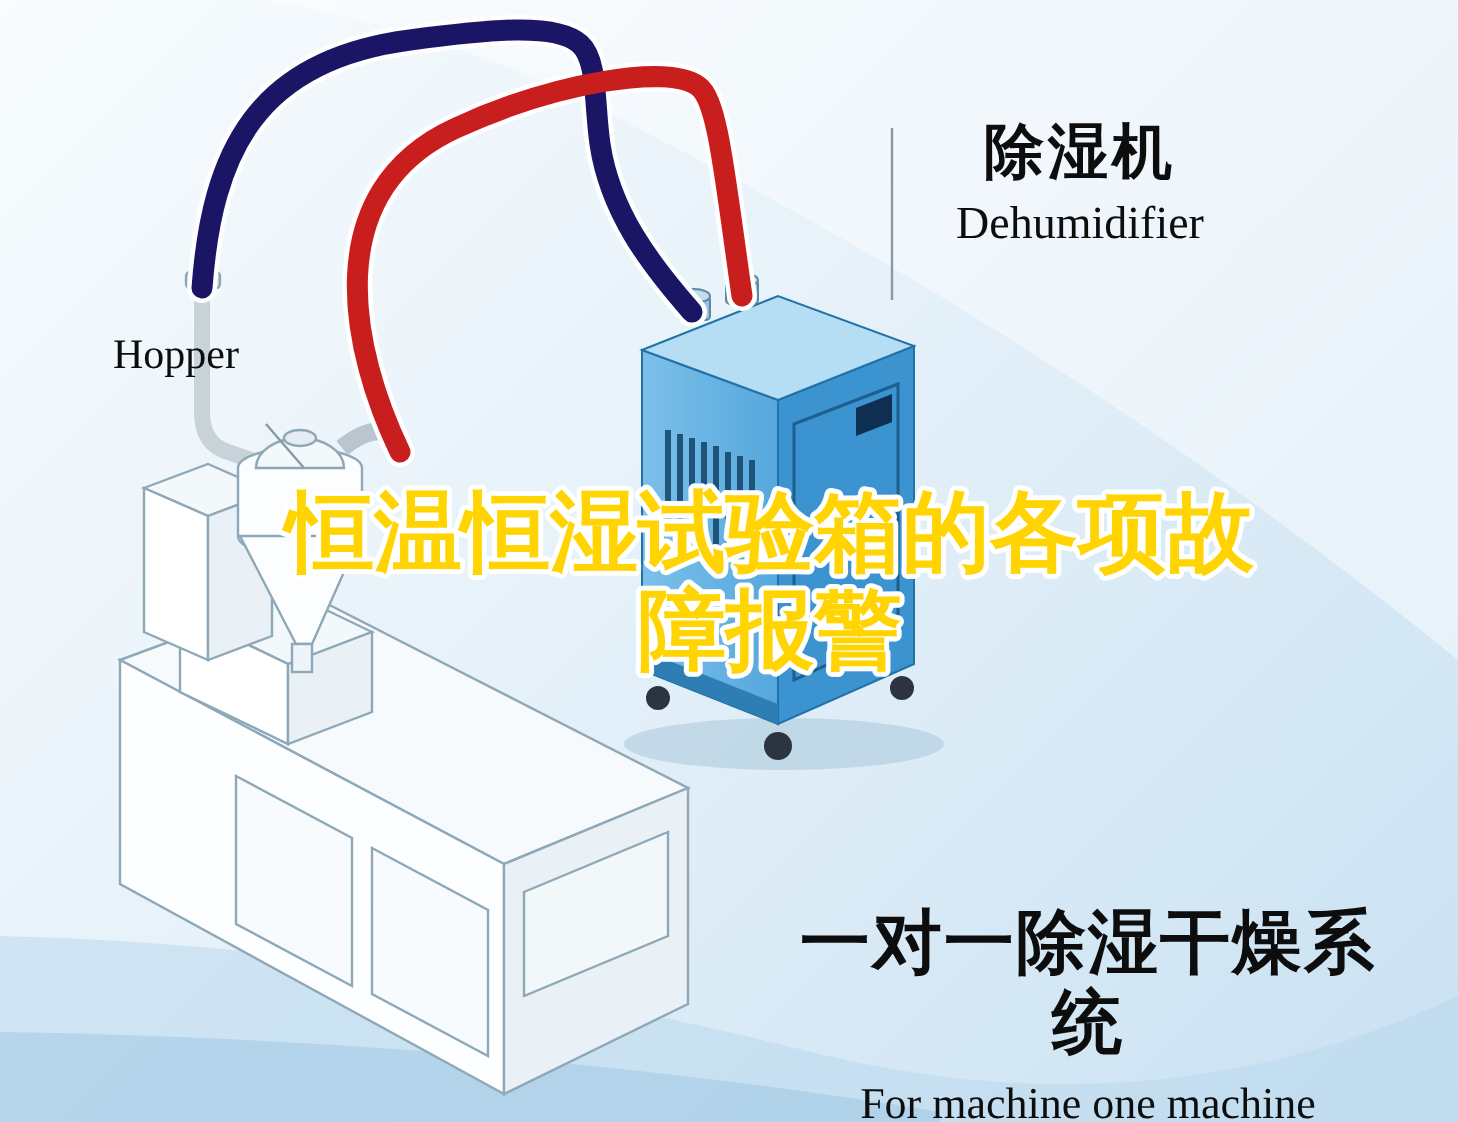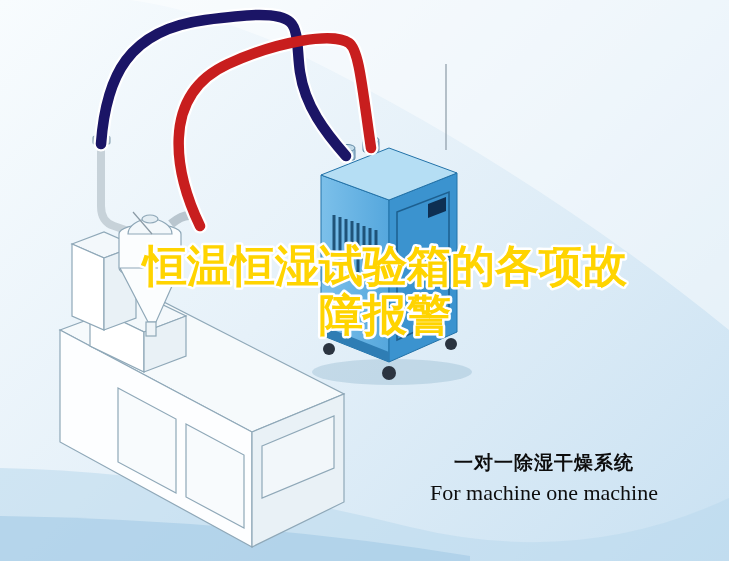--- a/index.html
+++ b/index.html
@@ -19,21 +19,21 @@
 
   .dehu-label  { left:450px; top:60px;  width:180px; text-align:center; }
   .dehu-label .zh { font-size:30px; letter-spacing:2px; }
   .dehu-label .en { font-size:23px; margin-top:4px; }
 
   .hopper-label { left:34px; top:162px; width:108px; text-align:center; }
   .hopper-label .zh { font-size:26px; letter-spacing:1px; }
   .hopper-label .en { font-size:21px; margin-top:3px; }
 
   .system-label { left:398px; top:452px; width:292px; text-align:center; }
-  .system-label .zh { font-size:19px; letter-spacing:1px; }
+  .system-label .zh { font-size:35px; letter-spacing:1px; }
   .system-label .en { font-size:22px; margin-top:6px; }
 
   .headline-text {
     font-family:"DejaVu Sans","Liberation Sans",sans-serif;
     font-weight:900; font-size:44px;
     fill:#ffd400; stroke:#ffffff; stroke-width:5px;
     paint-order:stroke; stroke-linejoin:round;
   }
 </style>
 </head>
@@ -129,22 +129,27 @@
       <line x1="446" y1="64" x2="446" y2="150"></line>
       <line x1="133" y1="212" x2="152" y2="234"></line>
     </g>
   </svg>
 
   <svg class="headline-layer" viewBox="0 0 729 561">
     <text x="385" y="281" text-anchor="middle" class="headline-text">恒温恒湿试验箱的各项故</text>
     <text x="385" y="330" text-anchor="middle" class="headline-text">障报警</text>
   </svg>
 
+  <div class="label dehu-label">
+    <div class="zh">除湿机</div>
+    <div class="en">Dehumidifier</div>
+  </div>
 
   <div class="label hopper-label">
+    <div class="en">Hopper</div>
   </div>
 
   <div class="label system-label">
     <div class="zh">一对一除湿干燥系统</div>
     <div class="en">For machine one machine</div>
   </div>
 
 </div>
 
 </body></html>

